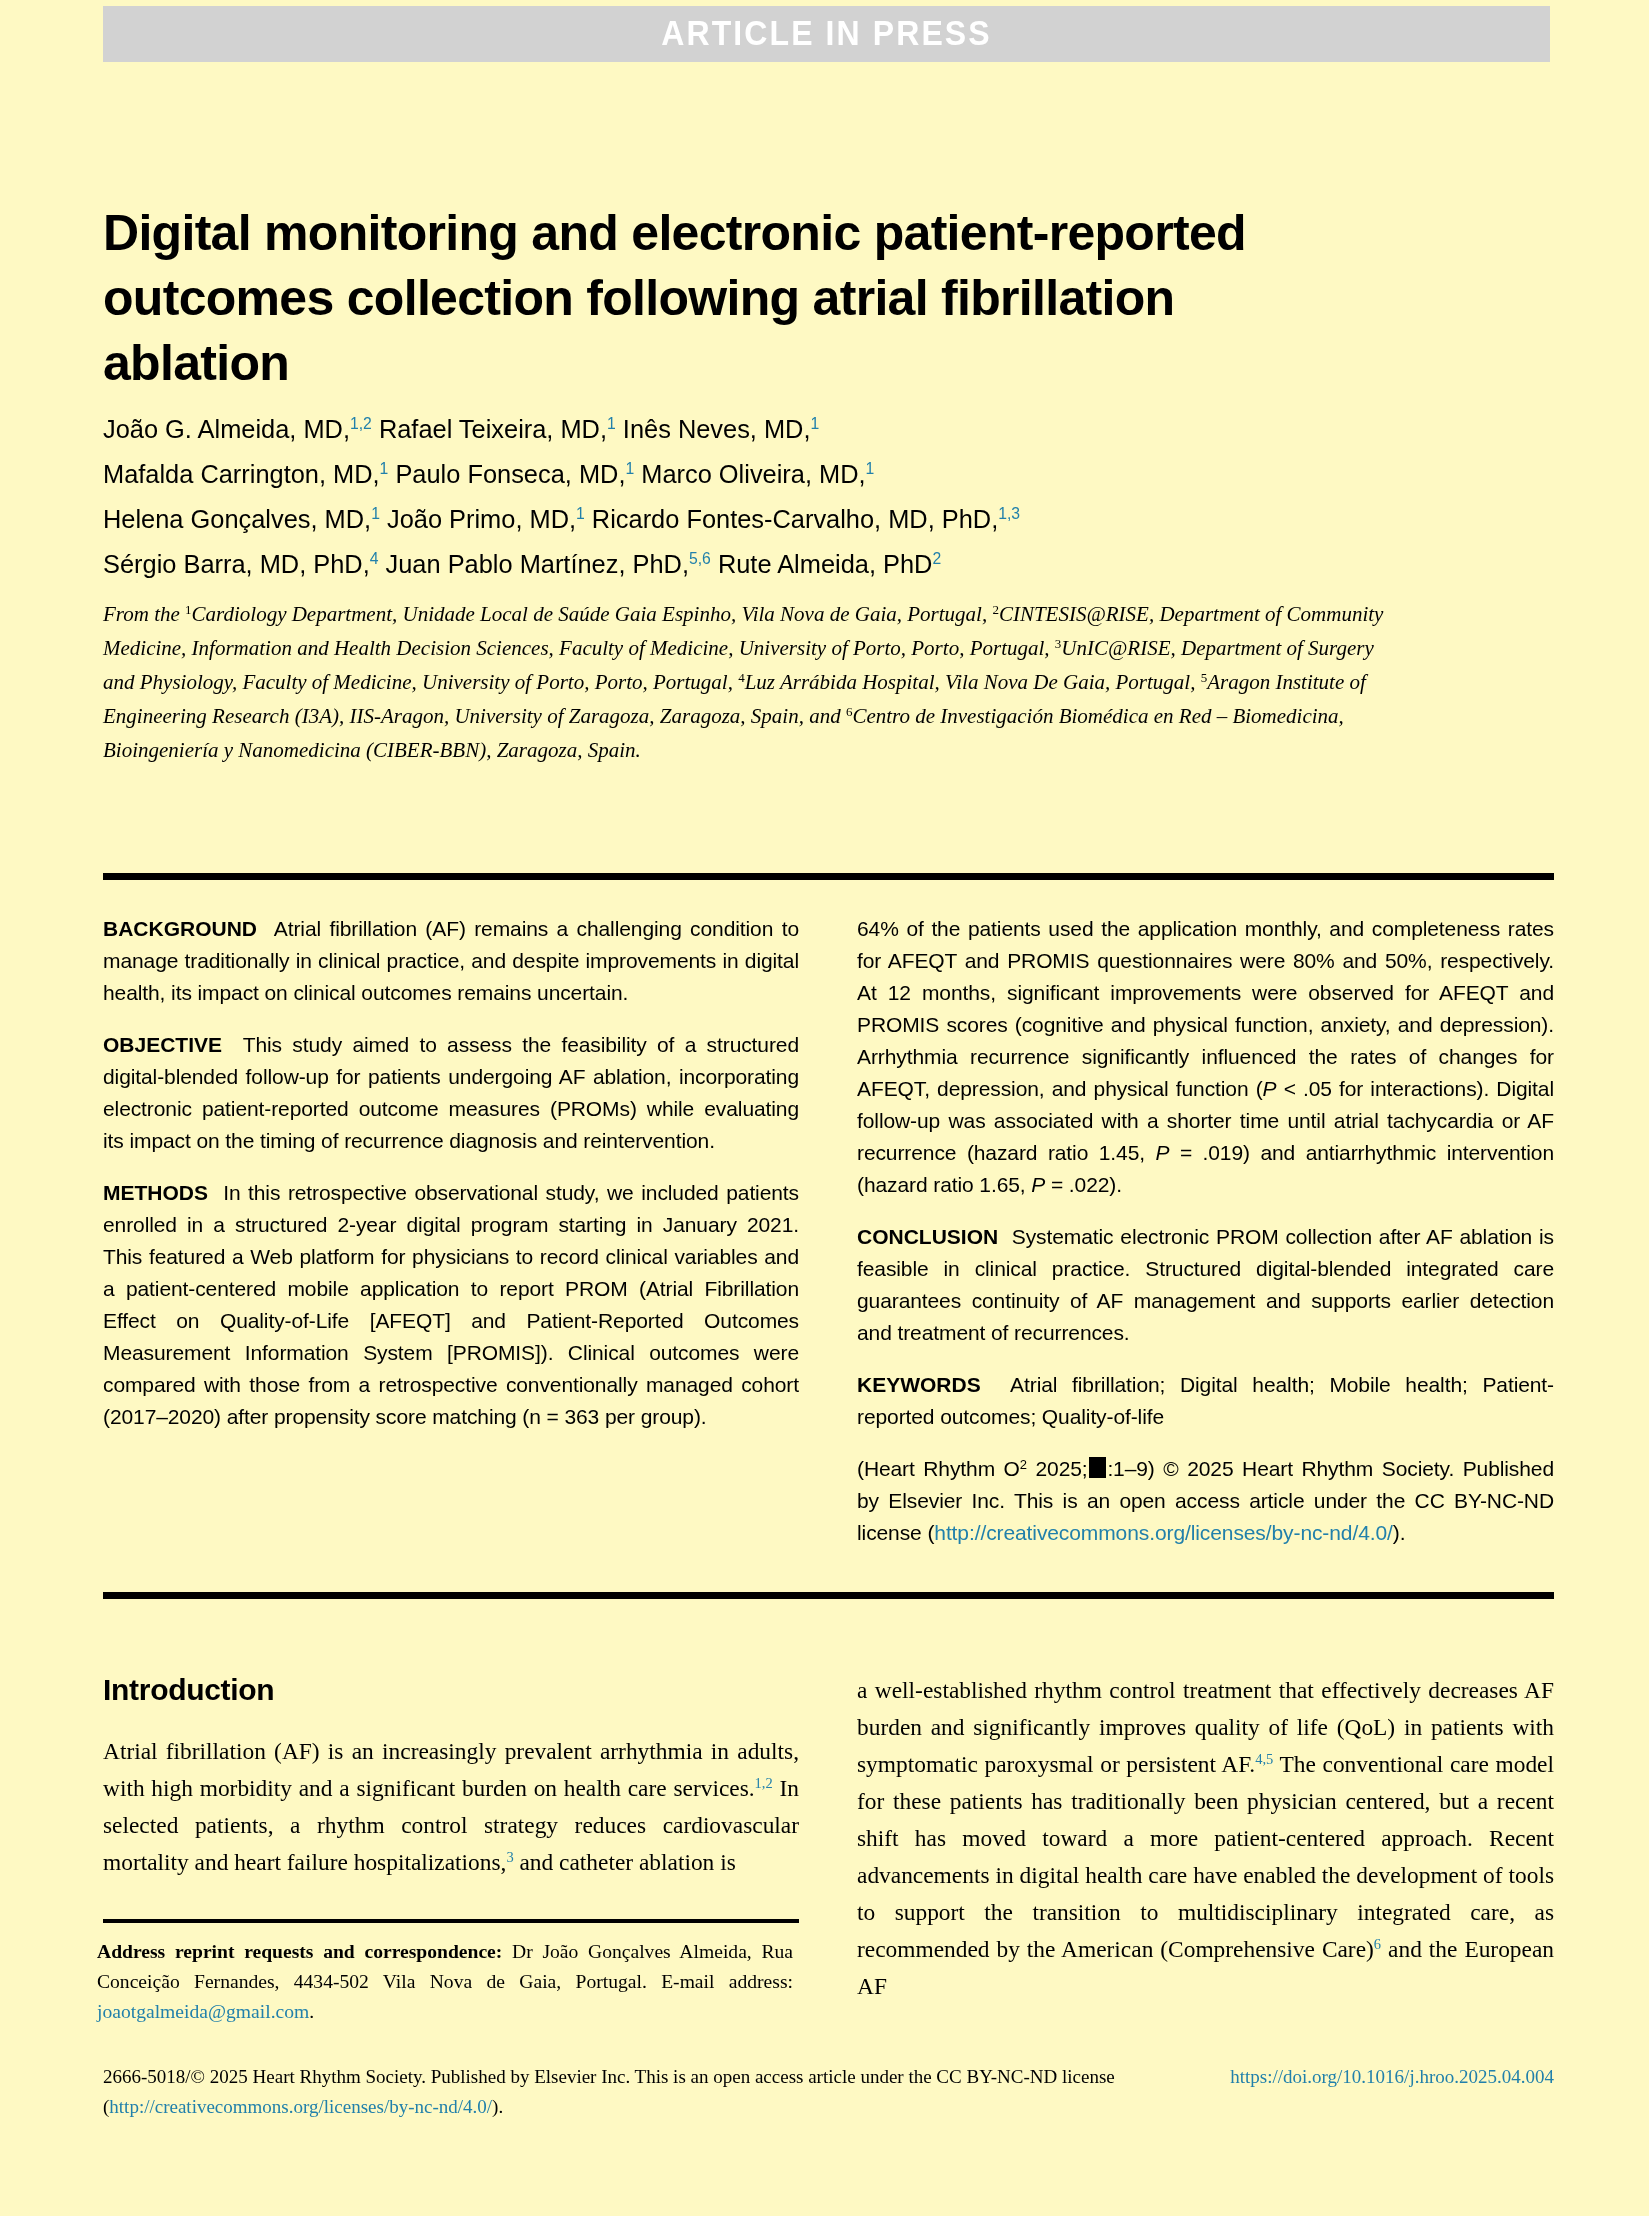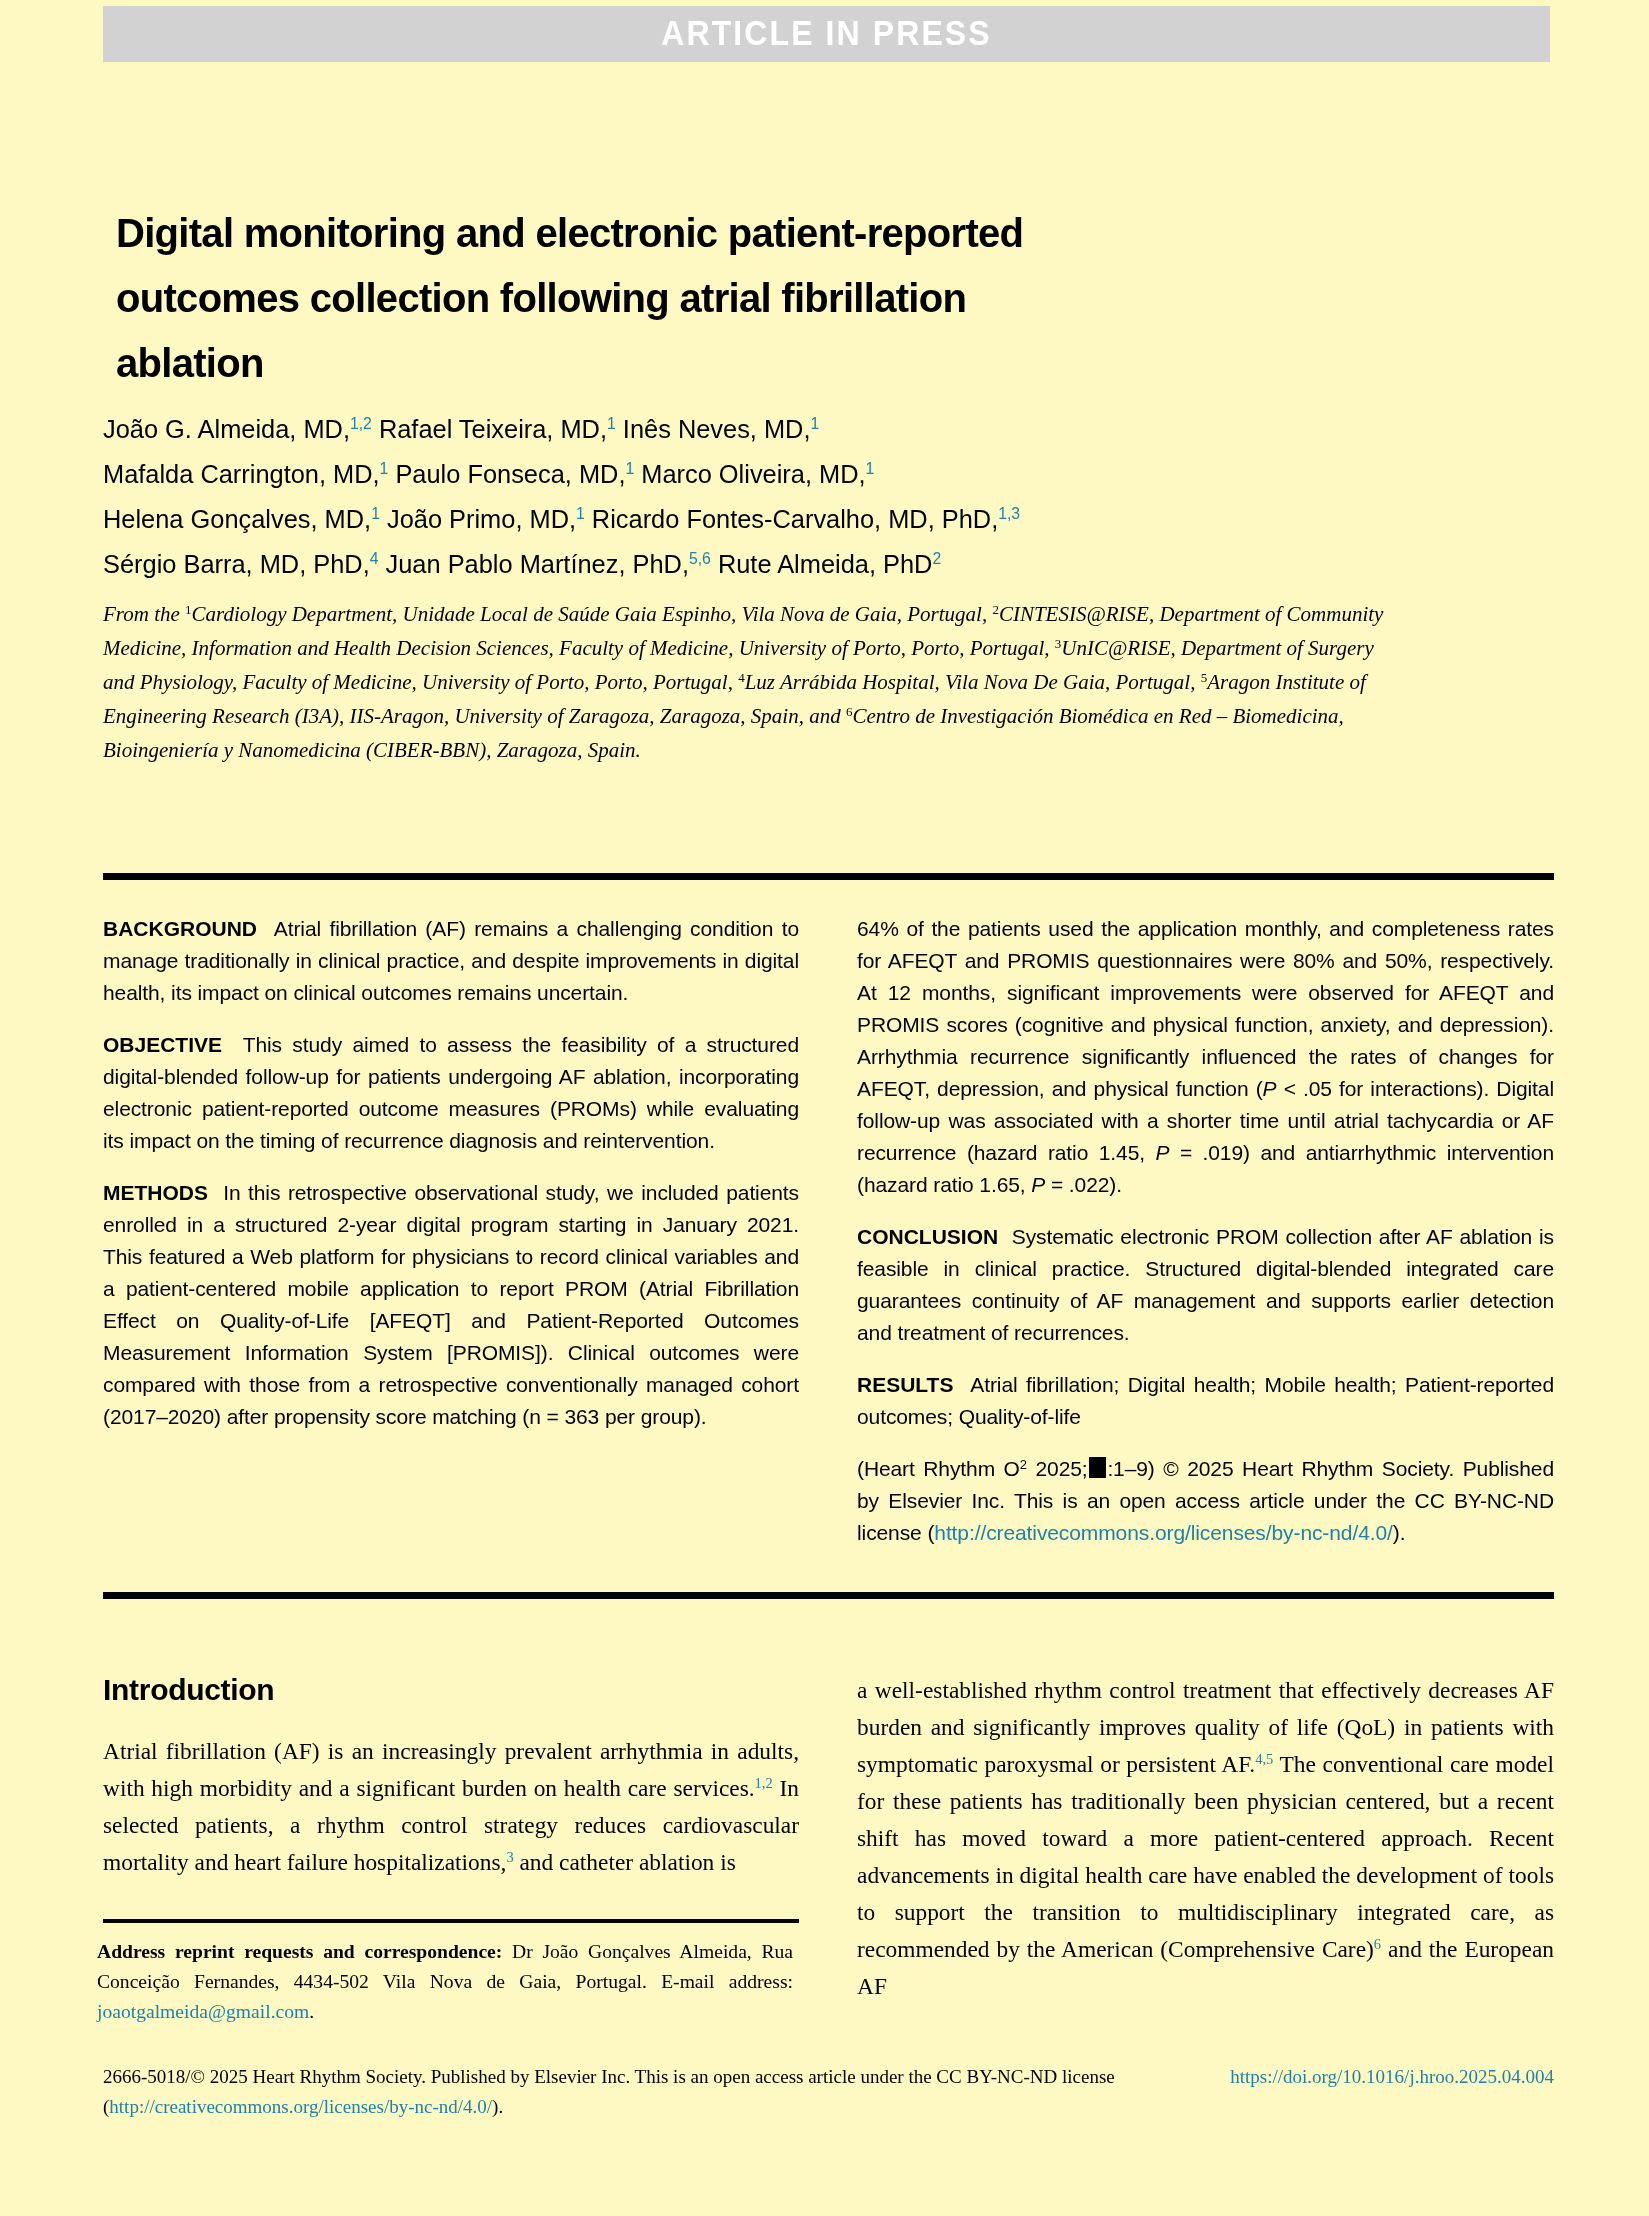--- a/index.html
+++ b/index.html
@@ -24,22 +24,22 @@
     background:var(--banner-bg);
     display:flex;align-items:center;justify-content:center;
   }
   .banner span{
     font-family:var(--sans);font-weight:700;font-size:32px;
     letter-spacing:2.1px;color:var(--banner-text);
     transform:scaleY(1.08);
   }
   
   .title{
-    position:absolute;top:201px;left:116px;width:1451px;
-    font-family:var(--sans);font-weight:700;font-size:40px;line-height:65px;
+    position:absolute;top:201px;left:103px;width:1451px;
+    font-family:var(--sans);font-weight:700;font-size:50px;line-height:65px;
     letter-spacing:-0.7px;
   }
   
   .authors{
     position:absolute;top:407px;left:103px;width:1451px;
     font-family:var(--sans);font-size:25.4px;line-height:45px;font-weight:400;
   }
   sup.ref{
     color:var(--accent);font-size:62%;line-height:0;vertical-align:baseline;
     position:relative;top:-0.55em;
@@ -133,21 +133,21 @@
 
   <div class="abstract-col abstract-left">
     <p><span class="abs-label">BACKGROUND</span>&nbsp;&nbsp;<span>Atrial fibrillation (AF) remains a challenging condition to manage traditionally in clinical practice, and despite improvements in digital health, its impact on clinical outcomes remains uncertain.</span></p>
     <p><span class="abs-label">OBJECTIVE</span>&nbsp;&nbsp;<span>This study aimed to assess the feasibility of a structured digital-blended follow-up for patients undergoing AF ablation, incorporating electronic patient-reported outcome measures (PROMs) while evaluating its impact on the timing of recurrence diagnosis and reintervention.</span></p>
     <p><span class="abs-label">METHODS</span>&nbsp;&nbsp;<span>In this retrospective observational study, we included patients enrolled in a structured 2-year digital program starting in January 2021. This featured a Web platform for physicians to record clinical variables and a patient-centered mobile application to report PROM (Atrial Fibrillation Effect on Quality-of-Life [AFEQT] and Patient-Reported Outcomes Measurement Information System [PROMIS]). Clinical outcomes were compared with those from a retrospective conventionally managed cohort (2017–2020) after propensity score matching (n = 363 per group).</span></p>
   </div>
 
   <div class="abstract-col abstract-right">
     <p>64% of the patients used the application monthly, and completeness rates for AFEQT and PROMIS questionnaires were 80% and 50%, respectively. At 12 months, significant improvements were observed for AFEQT and PROMIS scores (cognitive and physical function, anxiety, and depression). Arrhythmia recurrence significantly influenced the rates of changes for AFEQT, depression, and physical function (<i>P</i> &lt; .05 for interactions). Digital follow-up was associated with a shorter time until atrial tachycardia or AF recurrence (hazard ratio 1.45, <i>P</i> = .019) and antiarrhythmic intervention (hazard ratio 1.65, <i>P</i> = .022).</p>
     <p><span class="abs-label">CONCLUSION</span>&nbsp;&nbsp;<span>Systematic electronic PROM collection after AF ablation is feasible in clinical practice. Structured digital-blended integrated care guarantees continuity of AF management and supports earlier detection and treatment of recurrences.</span></p>
-    <p><span class="abs-label">RESULTS</span>&nbsp;&nbsp;<span>Atrial fibrillation; Digital health; Mobile health; Patient-reported outcomes; Quality-of-life</span></p>
+    <p><span class="abs-label">KEYWORDS</span>&nbsp;&nbsp;<span>Atrial fibrillation; Digital health; Mobile health; Patient-reported outcomes; Quality-of-life</span></p>
     <p>(Heart Rhythm O<sup class="plain">2</sup> 2025;<span class="blacksq"></span>:1–9) © 2025 Heart Rhythm Society. Published by Elsevier Inc. This is an open access article under the CC BY-NC-ND license (<span class="link">http://creativecommons.org/licenses/by-nc-nd/4.0/</span>).</p>
   </div>
 
   <div class="rule rule-bottom"></div>
 
   <div class="intro-col intro-left">
     <div class="intro-heading">Introduction</div>
     <p>Atrial fibrillation (AF) is an increasingly prevalent arrhythmia in adults, with high morbidity and a significant burden on health care services.<sup class="ref">1,2</sup> In selected patients, a rhythm control strategy reduces cardiovascular mortality and heart failure hospitalizations,<sup class="ref">3</sup> and catheter ablation is</p>
   </div>
 

